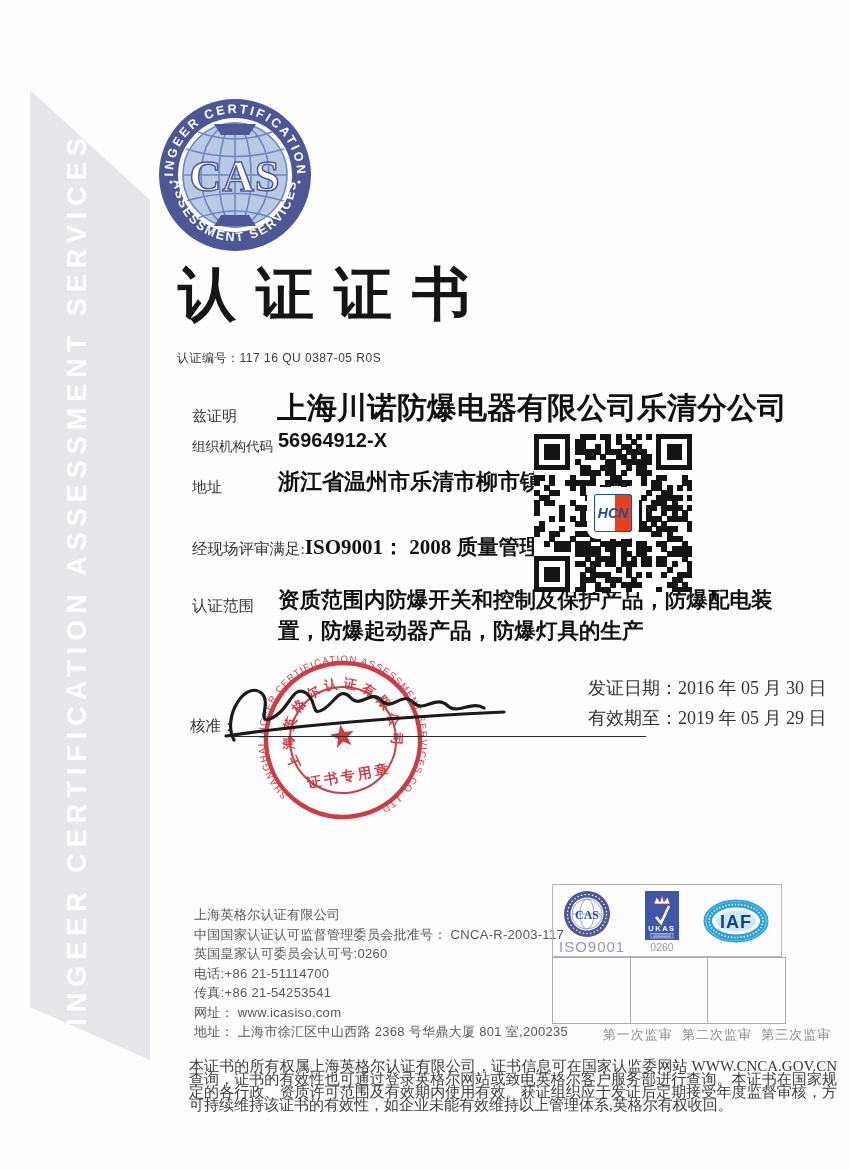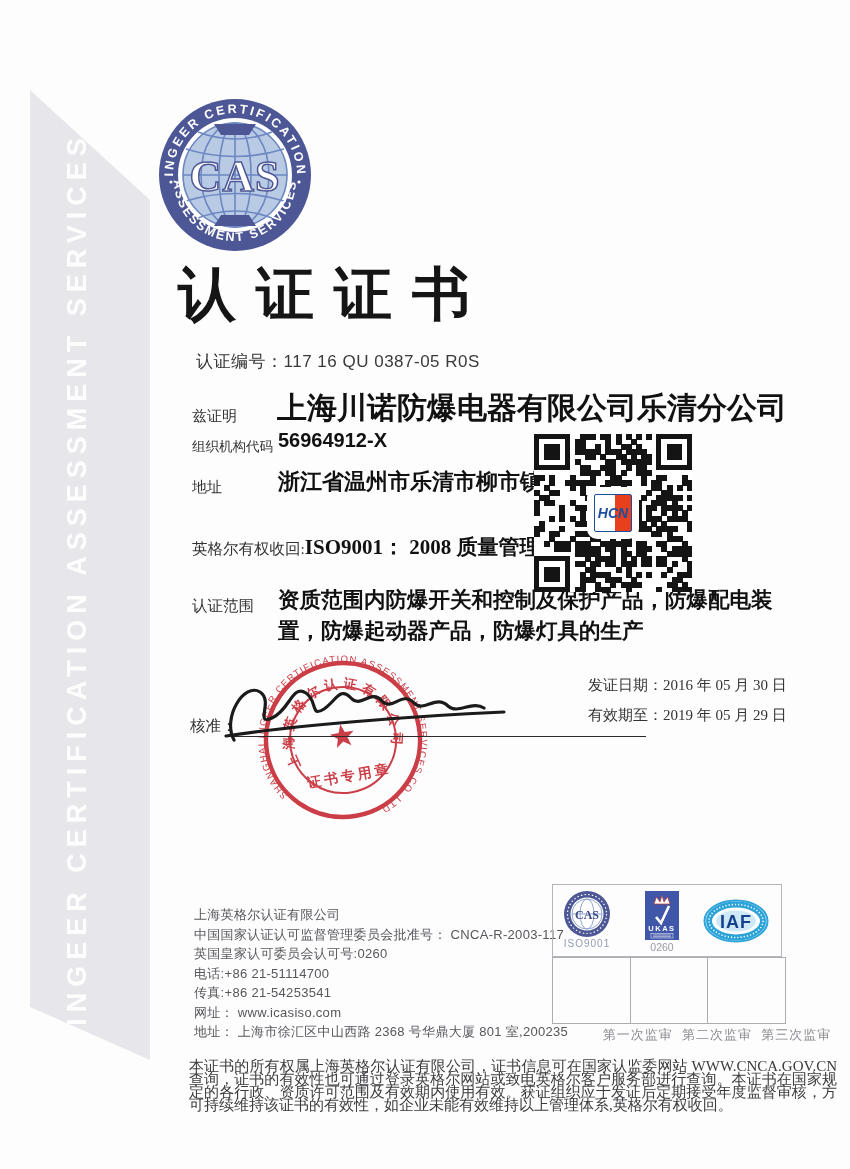--- a/index.html
+++ b/index.html
@@ -10,36 +10,36 @@
 
   
   #side-band{left:30px;top:85px;width:120px;height:1000px;background:#e7e7eb;
              clip-path:polygon(0 0.5%, 100% 11.5%, 100% 97.5%, 0 92.2%);}
   #side-band-text{left:62px;top:1058px;width:958px;transform:rotate(-90deg);
                   transform-origin:0 0;text-align:center;font-weight:bold;font-size:27px;
                   letter-spacing:6px;color:rgba(255,255,255,0.92);white-space:nowrap;}
 
   
   #title{left:178px;top:256px;font-size:58px;font-weight:700;letter-spacing:20px;color:#151515;}
-  #cert-no-row{left:196px;top:350px;font-size:17px;color:#3a3a3a;letter-spacing:0.5px;}
+  #cert-no-row{left:177px;top:350px;font-size:12px;color:#3a3a3a;letter-spacing:0.5px;}
   .lbl{color:#333;}
   #certify-label{left:192px;top:407px;font-size:15px;}
   #company-name{left:277px;top:388px;font-size:30px;font-weight:600;color:#111;white-space:nowrap;}
   #orgcode-label{left:192px;top:438px;font-size:13.5px;}
   #orgcode-value{left:278px;top:429px;font-size:20px;font-weight:700;color:#111;}
   #address-label{left:192px;top:478px;font-size:15px;}
   #address-value{left:278px;top:467px;font-size:22px;font-weight:600;color:#111;white-space:nowrap;}
   #audit-row{left:192px;top:533px;font-size:15.5px;white-space:nowrap;}
   #audit-row b{font-size:21px;font-weight:600;color:#111;}
   #scope-label{left:192px;top:596px;font-size:15.5px;}
   #scope-value{left:278px;top:585px;width:500px;font-size:21.5px;line-height:31px;
                font-weight:700;color:#111;}
   #approve-label{left:190px;top:716px;font-size:15.5px;}
   #sig-line{left:233px;top:736px;width:413px;height:1px;background:#2a2a2a;}
-  .date-row{left:588px;font-size:15px;color:#333;white-space:nowrap;text-align:center;}
+  .date-row{left:588px;font-size:18px;color:#333;white-space:nowrap;text-align:center;}
   #issue-row{top:676px;} #valid-row{top:706px;}
 
   
   #qr{left:534px;top:434px;width:158px;height:158px;background:#fff;}
   #qr svg{display:block;}
   #qr-logo{position:absolute;left:55px;top:55px;width:48px;height:48px;background:#fff;
            border-radius:8px;box-shadow:0 0 0 2px #fff;display:flex;align-items:center;
            justify-content:center;}
   #qr-logo span{font-weight:800;font-style:italic;font-size:14px;color:#1d4fa0;
                 background:linear-gradient(90deg,#fff 55%,#e8401c 55%);padding:10px 3px;
@@ -50,21 +50,21 @@
   #signature{left:220px;top:660px;}
 
   
   #issuer{left:194px;top:905px;font-size:13px;line-height:19.5px;color:#56565c;
           letter-spacing:0.3px;}
 
   
   #logo-box{left:552px;top:884px;width:228px;height:71px;border:1px solid #b5b5ba;}
   #cas-mini{position:absolute;left:10px;top:5px;}
   #cas-mini-caption{position:absolute;left:6px;top:53px;width:56px;text-align:center;
-                    font-size:10px;color:#949bb5;letter-spacing:1px;}
+                    font-size:15px;color:#949bb5;letter-spacing:1px;}
   #ukas{position:absolute;left:92px;top:6px;}
   #ukas-caption{position:absolute;left:92px;top:56px;width:34px;text-align:center;
                 font-size:10.5px;color:#9a9aa0;}
   #iaf{position:absolute;left:150px;top:14px;}
   #audit-table{left:552px;top:957px;width:232px;height:65px;border:1px solid #adadb4;
                display:flex;}
   #audit-table .cell{flex:1;border-right:1px solid #adadb4;}
   #audit-table .cell:last-child{border-right:none;}
   #audit-captions{left:550px;top:1026px;width:238px;display:flex;font-size:13px;
                   color:#8a8a90;letter-spacing:1px;margin-left:48px;}
@@ -124,21 +124,21 @@
 
   <div id="certify-label" class="abs serif lbl">兹证明</div>
   <div id="company-name" class="abs serif">上海川诺防爆电器有限公司乐清分公司</div>
   <div id="orgcode-label" class="abs serif lbl">组织机构代码</div>
   <div id="orgcode-value" class="abs">56964912-X</div>
 
   <div id="address-label" class="abs serif lbl">地址</div>
   <div id="address-value" class="abs serif">浙江省温州市乐清市柳市镇</div>
 
   <div id="audit-row" class="abs serif">
-    <span class="lbl">英格尔有权收回:</span><b>ISO9001： 2008 质量管理体</b>
+    <span class="lbl">经现场评审满足:</span><b>ISO9001： 2008 质量管理体</b>
   </div>
 
   <div id="scope-label" class="abs serif lbl">认证范围</div>
   <div id="scope-value" class="abs serif">资质范围内防爆开关和控制及保护产品，防爆配电装置，防爆起动器产品，防爆灯具的生产</div>
 
   <div id="qr" class="abs">
     <svg width="158" height="158" viewBox="0 0 158 158" shape-rendering="crispEdges">
       <g id="qr-modules" fill="#141414">
           <rect x="45.87" y="0.00" width="6" height="6"></rect>
           <rect x="50.97" y="0.00" width="6" height="6"></rect>

